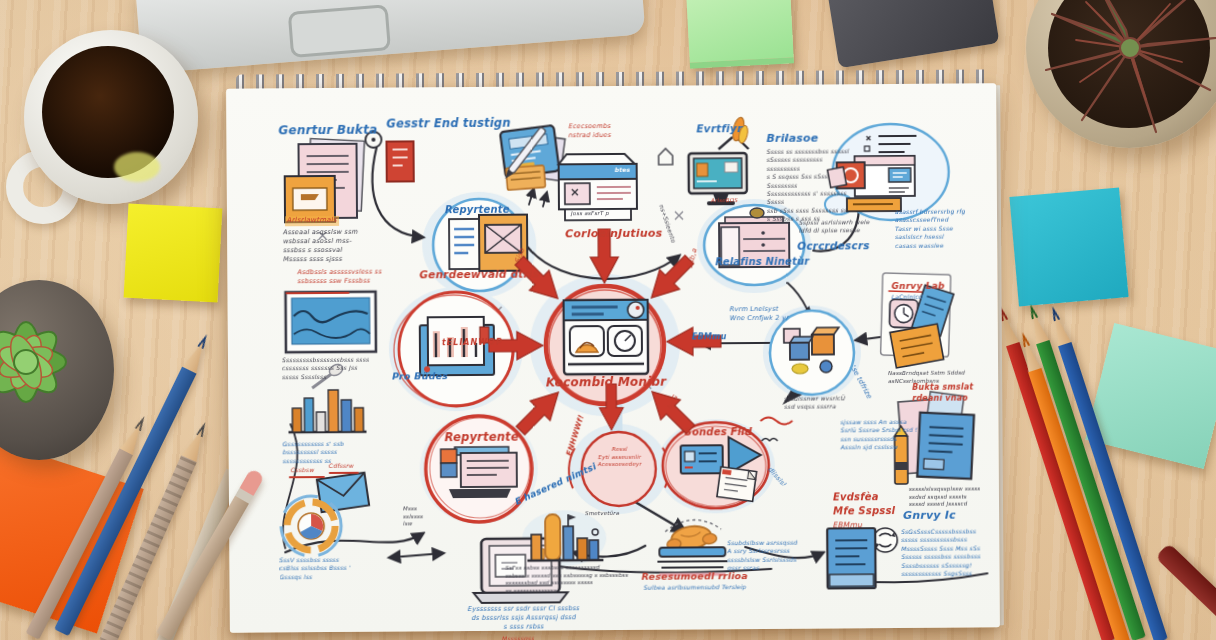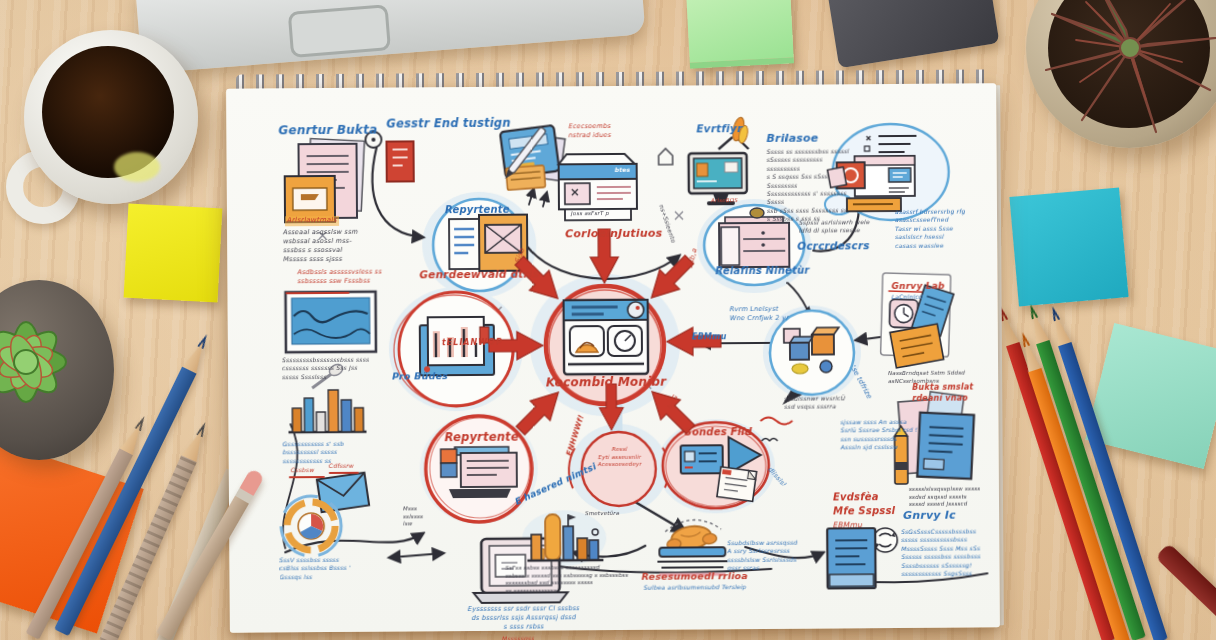--- a/index.html
+++ b/index.html
@@ -553,21 +553,21 @@
 s Sssbss s sss ss</div>
 <div class="hw dark" style="left:572px;top:134px;font-size:6px">Sspssl asrlslswrh wele
 ldfd dl splse rsesse</div>
 <div class="hw blue hd" style="left:570px;top:154px;font-size:10.5px">Ocrcrdescrs</div>
 <div class="hw blue" style="left:668px;top:124px;font-size:6px;width:80px">asassrf bdrsersrbg rfg
 asasscsseefTned
 Tassr wi asss Ssse
 saslslscr hsessl
 casass wasslee</div>
 
-<div class="hw blue hd" style="left:488px;top:179px;font-size:10px">Relafins Ninetùr</div>
+<div class="hw blue hd" style="left:488px;top:170px;font-size:10px">Relafins Ninetùr</div>
 <div class="hw red" style="left:456px;top:168px;font-size:7px;transform:rotate(-75deg)">Ssb,a</div>
 <div class="hw blue hd" style="left:464px;top:246px;font-size:8px">EBMmu</div>
 <div class="hw blue" style="left:502px;top:220px;font-size:6.5px">Rvrm Lnelsyst
 Wne Crnfjwk 2 yr</div>
 <div class="hw red hd" style="left:664px;top:196px;font-size:9px">Gnrvy Lab</div>
 <div class="hw blue" style="left:664px;top:209px;font-size:6px">LaCnlnlcd</div>
 <div class="hw dark" style="left:660px;top:286px;font-size:5.5px">NassBrndqsat Sstm Sddsd
 asNCssrlsombsns</div>
 <div class="hw blue" style="left:628px;top:280px;font-size:7px;transform:rotate(62deg);transform-origin:left top">'se tdfrize</div>
 <div class="hw blue" style="left:612px;top:334px;font-size:6px;width:78px">sjssaw ssss An asssa

